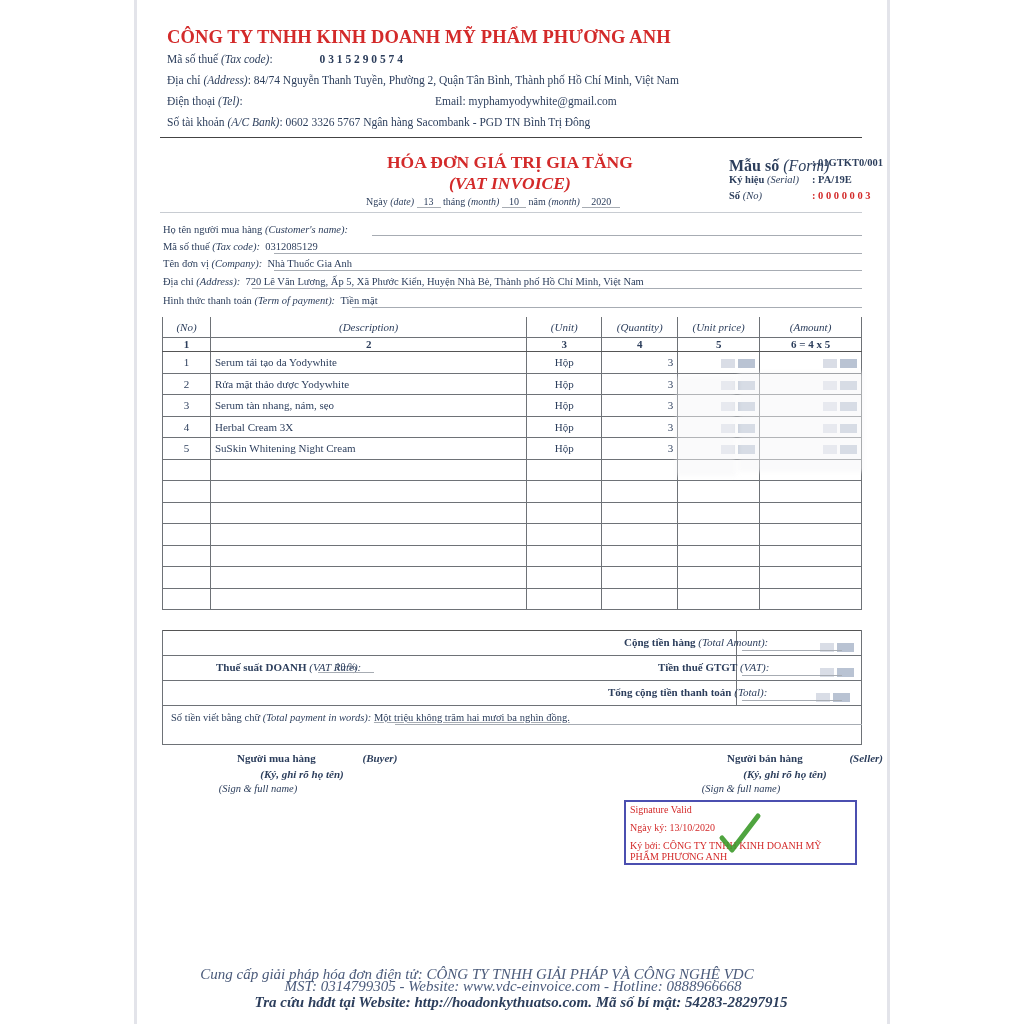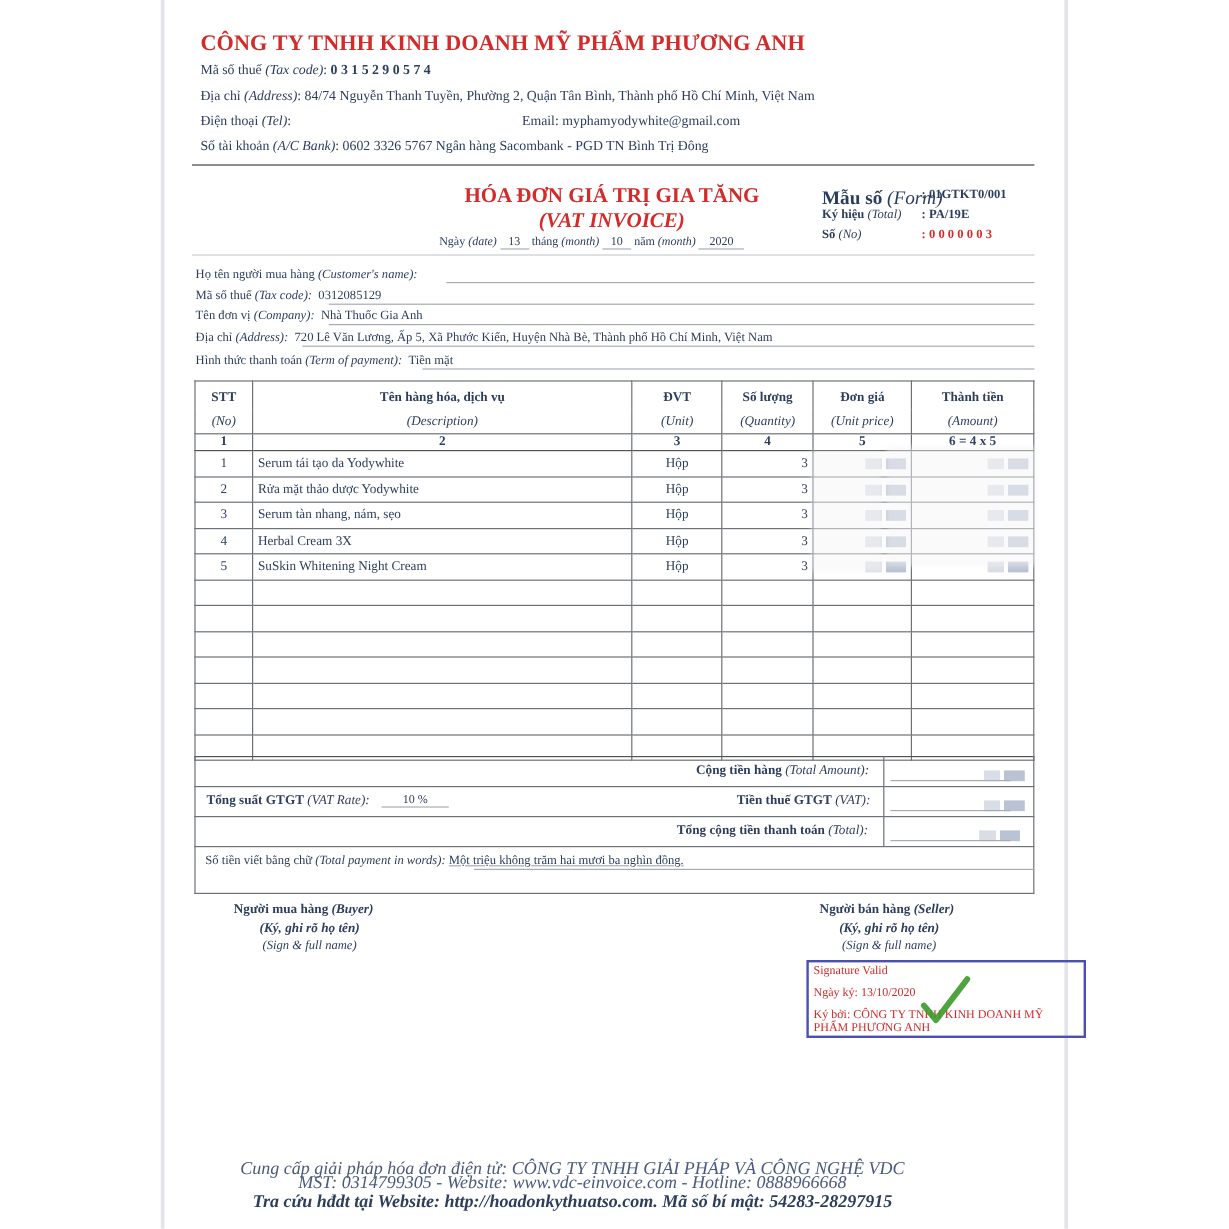--- a/index.html
+++ b/index.html
@@ -1,35 +1,35 @@
 <!DOCTYPE html>
 <html><head>
 <meta charset="utf-8">
 <style>
   html, body { margin:0; padding:0; }
   body { width:1024px; height:1024px; background:#ffffff; position:relative; overflow:hidden;
          font-family:"Liberation Serif", "DejaVu Serif", serif; color:#2c3e5c; }
   .page-edge { position:absolute; top:0; bottom:0; width:3px; background:#e3e4ea; }
   .abs { position:absolute; white-space:nowrap; }
   .it { font-style:italic; }
-  .b { font-weight:bold; }
+  .b { font-weight:bold;margin-left:44px; }
   .red { color:#d32a2a; }
   .company-title { left:167px; top:27px; font-size:18.5px; font-weight:bold; color:#d32a2a; letter-spacing:0.1px; }
   .hline { position:absolute; height:0; border-top:1px solid #9aa0a8; }
   .info { font-size:11.5px; }
   .uline { position:absolute; border-bottom:1px solid #a7acb3; height:0; }
   table.items { position:absolute; left:162px; top:317px; width:700px; border-collapse:collapse; font-size:11px; }
   table.items td { border:1px solid #6e7277; padding:0 4px; height:20.5px; line-height:20px; }
   table.items tr.hdr1 td { border-bottom:none; height:21px; padding-top:2px; font-weight:bold; text-align:center; }
   table.items tr.hdr2 td { border-top:none; height:17px; font-style:italic; text-align:center; }
   table.items tr.hdr3 td { font-weight:bold; text-align:center; height:13px; line-height:13px; border-bottom:1.5px solid #555; }
   .c { text-align:center; } .r { text-align:right; }
   .blur { display:inline-block; width:34px; height:9px; background:linear-gradient(90deg,#d9dde6 0 40%,#ffffff 40% 50%,#b9c3d3 50% 100%); filter:blur(0.6px); vertical-align:middle; }
   .blur-overlay { position:absolute; background:rgba(240,242,245,0.75); filter:blur(2px); }
-  .sig-box { position:absolute; left:624px; top:800px; width:233px; height:65px; border:2px solid #4b4fb0; box-sizing:border-box; font-size:10px; color:#d32a2a;margin-left:48px; }
+  .sig-box { position:absolute; left:624px; top:800px; width:233px; height:65px; border:2px solid #4b4fb0; box-sizing:border-box; font-size:10px; color:#d32a2a; }
   .footer { position:absolute; left:0; width:954px; text-align:center; font-style:italic; font-size:15px; color:#4a5a7a; }
 </style>
 </head>
 <body>
 
 <div class="page-edge" style="left:134px;"></div>
 <div class="page-edge" style="left:887px;"></div>
 
 <div class="abs company-title">CÔNG TY TNHH KINH DOANH MỸ PHẨM PHƯƠNG ANH</div>
 
@@ -74,21 +74,21 @@
   <span style="display:inline-block; width:38px; text-align:center; border-bottom:1px solid #a7acb3;">2020</span>
 </div>
 
 <div class="abs" style="left:685px; top:157px; font-size:16px;">
   <span class="b">Mẫu số</span>
   <span class="it">(Form)</span>
 </div>
 <div class="abs b" style="left:768px; top:157px; font-size:10.5px;">: 01GTKT0/001</div>
 <div class="abs" style="left:685px; top:174px; font-size:10.5px;">
   <span class="b">Ký hiệu</span>
-  <span class="it">(Total)</span>
+  <span class="it">(Serial)</span>
 </div>
 <div class="abs b" style="left:768px; top:174px; font-size:10.5px;">: PA/19E</div>
 <div class="abs" style="left:685px; top:190px; font-size:10.5px;">
   <span class="b">Số</span>
   <span class="it">(No)</span>
 </div>
 <div class="abs b red" style="left:768px; top:190px; font-size:10.5px;">: 0 0 0 0 0 0 3</div>
 
 <div class="hline" style="left:160px; top:212px; width:702px; border-top:1px solid #c8ccd2;"></div>
 
@@ -130,28 +130,20 @@
 <table class="items">
   <colgroup>
     <col style="width:48px">
       <col style="width:317px">
       <col style="width:75px">
       <col style="width:76px">
       <col style="width:82px">
       <col style="width:102px">
   </colgroup>
   <tbody>
-      <tr class="hdr1">
-    <td>STT</td>
-    <td>Tên hàng hóa, dịch vụ</td>
-    <td>ĐVT</td>
-    <td>Số lượng</td>
-    <td>Đơn giá</td>
-    <td>Thành tiền</td>
-  </tr>
   <tr class="hdr2">
     <td>(No)</td>
     <td>(Description)</td>
     <td>(Unit)</td>
     <td>(Quantity)</td>
     <td>(Unit price)</td>
     <td>(Amount)</td>
   </tr>
   <tr class="hdr3">
     <td>1</td>
@@ -272,21 +264,21 @@
 
 <div class="abs" style="left:580px; top:636px; font-size:11px;">
   <span class="b">Cộng tiền hàng</span>
   <span class="it">(Total Amount):</span>
 </div>
 <div class="abs" style="left:820px; top:637px;"><span class="blur"></span></div>
 <div class="uline" style="left:742px; top:650px; width:100px;"></div>
 <div class="hline" style="left:162px; top:655px; width:700px; border-top:1px solid #6e7277;"></div>
 
 <div class="abs" style="left:172px; top:661px; font-size:11px;">
-  <span class="b">Tổng suất GTGT</span>
+  <span class="b">Thuế suất DOANH</span>
   <span class="it">(VAT Rate):</span>
 </div>
 <div class="abs" style="left:318px; top:661px; width:56px; text-align:center; font-size:10px; border-bottom:1px solid #a7acb3;">10 %</div>
 <div class="abs" style="left:614px; top:661px; font-size:11px;">
   <span class="b">Tiền thuế GTGT</span>
   <span class="it">(VAT):</span>
 </div>
 <div class="abs" style="left:820px; top:662px;"><span class="blur"></span></div>
 <div class="uline" style="left:742px; top:675px; width:100px;"></div>
 <div class="hline" style="left:162px; top:680px; width:700px; border-top:1px solid #6e7277;"></div>
@@ -325,14 +317,14 @@
   <div class="abs" style="left:4px; top:2px;">Signature Valid</div>
   <div class="abs" style="left:4px; top:20px;">Ngày ký: 13/10/2020</div>
   <div class="abs" style="left:4px; top:38px;">Ký bởi: CÔNG TY TNHH KINH DOANH MỸ</div>
   <div class="abs" style="left:4px; top:49px;">PHẨM PHƯƠNG ANH</div>
   <svg class="abs" style="left:92px; top:10px;" width="44" height="44" viewBox="0 0 44 44">
     <path d="M4 26 L14 38 L40 4" fill="none" stroke="#3c9a2a" stroke-width="5" stroke-linecap="round" stroke-linejoin="round" opacity="0.9"></path>
   </svg>
 </div>
 
 <div class="footer" style="top:966px;">Cung cấp giải pháp hóa đơn điện tử: CÔNG TY TNHH GIẢI PHÁP VÀ CÔNG NGHỆ VDC</div>
-<div class="footer" style="top:978px;">MST: 0314799305 - Website: www.vdc-einvoice.com - Hotline: 0888966668</div>
+<div class="footer" style="top:978px;padding-left:36px;">MST: 0314799305 - Website: www.vdc-einvoice.com - Hotline: 0888966668</div>
 <div class="footer b" style="top:994px; font-weight:bold; color:#2c3e5c;">Tra cứu hđdt tại Website: http://hoadonkythuatso.com. Mã số bí mật: 54283-28297915</div>
 
 </body></html>

